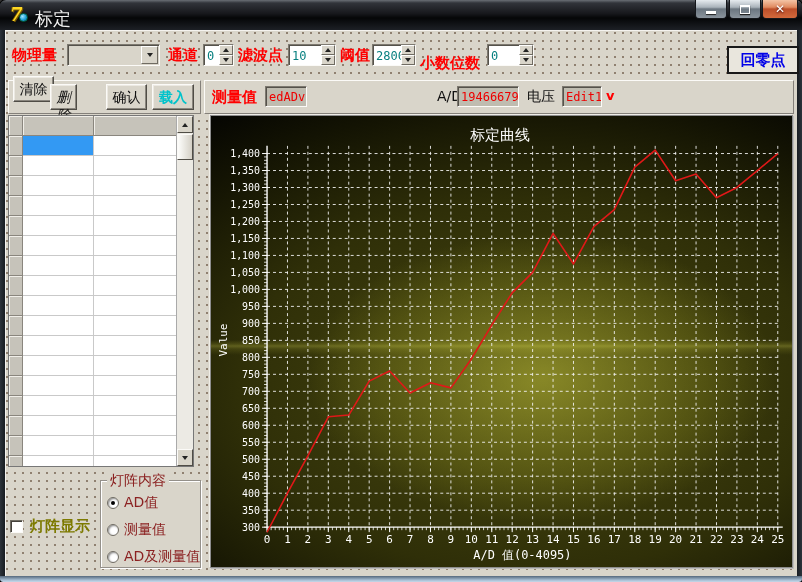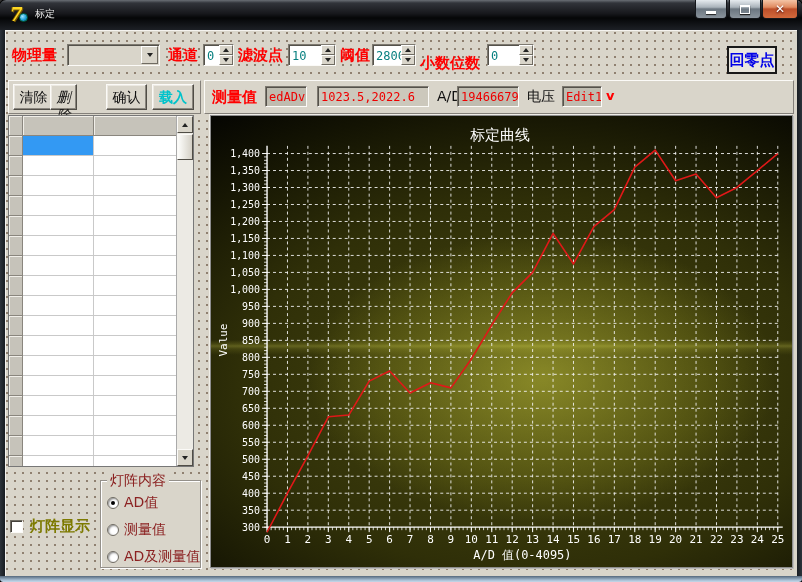--- a/index.html
+++ b/index.html
@@ -12,21 +12,21 @@
 
   
   .titlebar { position:absolute; left:0; top:0; width:802px; height:30px;
     background:linear-gradient(180deg,#6a6f75 0%,#31343a 10%,#17181c 45%,#050607 60%,#1d2025 100%);
     border-radius:6px 6px 0 0; }
   .app-icon { position:absolute; left:10px; top:6px; width:18px; height:18px; }
   .app-icon .seven { position:absolute; left:0; top:-2px; font:italic bold 18px "DejaVu Serif",serif; color:#ffd824;
     text-shadow:1px 1px 0 #7a5a00, -1px 0 0 #7a5a00; }
   .app-icon .globe { position:absolute; right:0; bottom:2px; width:9px; height:9px; border-radius:50%;
     background:radial-gradient(circle at 35% 35%, #9fe8ff, #1e9fd8 55%, #0a5c8c); border:1px solid #064; }
-  .title-text { position:absolute; left:35px; top:7px; font-size:10px; color:#f0f0f0; text-shadow:0 1px 2px #000; }
+  .title-text { position:absolute; left:35px; top:7px; font-size:18px; color:#f0f0f0; text-shadow:0 1px 2px #000; }
 
   .capbtn { position:absolute; top:0; height:19px; border:1px solid #14161a; border-top:none;
     border-radius:0 0 4px 4px; display:flex; align-items:center; justify-content:center;
     background:linear-gradient(180deg,#e6ebef 0%,#aab3bb 40%,#6b7680 50%,#8b949d 100%); }
   .capbtn.close { background:linear-gradient(180deg,#f4c4a6 0%,#e08a60 40%,#bc4f2a 50%,#d2693c 100%); }
   .glyph-min { width:10px; height:3px; background:#fff; box-shadow:0 1px 1px #222; margin-top:6px; }
   .glyph-max { width:10px; height:9px; border:1px solid #fff; border-top:2px solid #fff; box-shadow:0 1px 1px #222; }
   .glyph-close { color:#fff; font-size:12px; font-weight:bold; text-shadow:0 1px 2px #400; }
 
   
@@ -66,21 +66,21 @@
   .gb-lamp .gb-legend { color:#8b2121; font-size:14px; }
 
   .radio-item { position:absolute; display:flex; align-items:center; gap:5px; }
   .radio { position:relative; width:12px; height:12px; border-radius:50%; background:#fff;
     border:1px solid #6f6b62; box-shadow:inset 1px 1px 2px rgba(0,0,0,.45); flex:none; }
   .radio.checked::after { content:""; position:absolute; left:3px; top:3px; width:4px; height:4px; border-radius:50%; background:#000; }
   .radio-label { font-size:13px; color:#111; white-space:nowrap; }
   .gb-lamp .radio-label { color:#8b2121; font-size:14px; }
 
   
-  .btn-zero { position:absolute; left:727px; top:46px; width:50px; height:28px; background:#e9e6dd;
+  .btn-zero { position:absolute; left:727px; top:46px; width:72px; height:28px; background:#e9e6dd;
     border:2px solid #181818; color:#0000e8; font-size:15px; font-weight:bold; text-align:center; padding-top:3px; }
 
   
   .panel { position:absolute; background:#d9d5ca; border-top:1px solid #fbfaf7; border-left:1px solid #fbfaf7;
     border-right:1px solid #84807a; border-bottom:1px solid #84807a; }
   .cbtn { position:absolute; height:26px; background:#d9d5ca; font-size:14px; color:#111; text-align:center; padding-top:4px;
     border:1px solid; border-color:#fbfaf7 #504d46 #504d46 #fbfaf7; box-shadow:inset -1px -1px 0 #8a867e, inset 1px 1px 0 #ece9e2; }
   .cbtn.load { color:#00c3cb; font-weight:bold; }
 
   
@@ -196,29 +196,28 @@
         <span class="sb">
           <i class="tri-dn"></i>
         </span>
       </span>
   </div>
 
 
   <div class="btn-zero">回零点</div>
 
   <div class="panel" style="left:8px;top:80px;width:193px;height:34px;"></div>
-  <div class="cbtn" style="left:13px;top:84px;width:41px;">清除</div>
+  <div class="cbtn" style="left:13px;top:76px;width:41px;">清除</div>
   <div class="cbtn" style="left:50px;top:84px;width:27px;font-style:italic;">删除</div>
   <div class="cbtn" style="left:106px;top:84px;width:41px;">确认</div>
   <div class="cbtn load" style="left:152px;top:84px;width:42px;">载入</div>
 
   <div class="panel" style="left:204px;top:80px;width:590px;height:34px;"></div>
   <span class="rlabel" style="left:212px;top:88px;">测量值</span>
   <div class="field sunken" style="left:265px;top:86px;width:42px;">edADv</div>
-  <div class="field sunken" style="left:317px;top:86px;width:112px;background:#ccc8bc;">1023.5,2022.6</div>
   <span class="klabel" style="left:437px;top:88px;">A/D</span>
   <div class="field sunken" style="left:457px;top:86px;width:62px;">19466679</div>
   <span class="klabel" style="left:527px;top:88px;">电压</span>
   <div class="field sunken" style="left:562px;top:86px;width:40px;">Edit1</div>
   <span class="rlabel" style="left:606px;top:88px;font-size:13px;">v</span>
 
   <div class="grid-table">
     <div id="table-body">
         <div class="g-row g-head">
           <div class="g-cell ind"></div>

